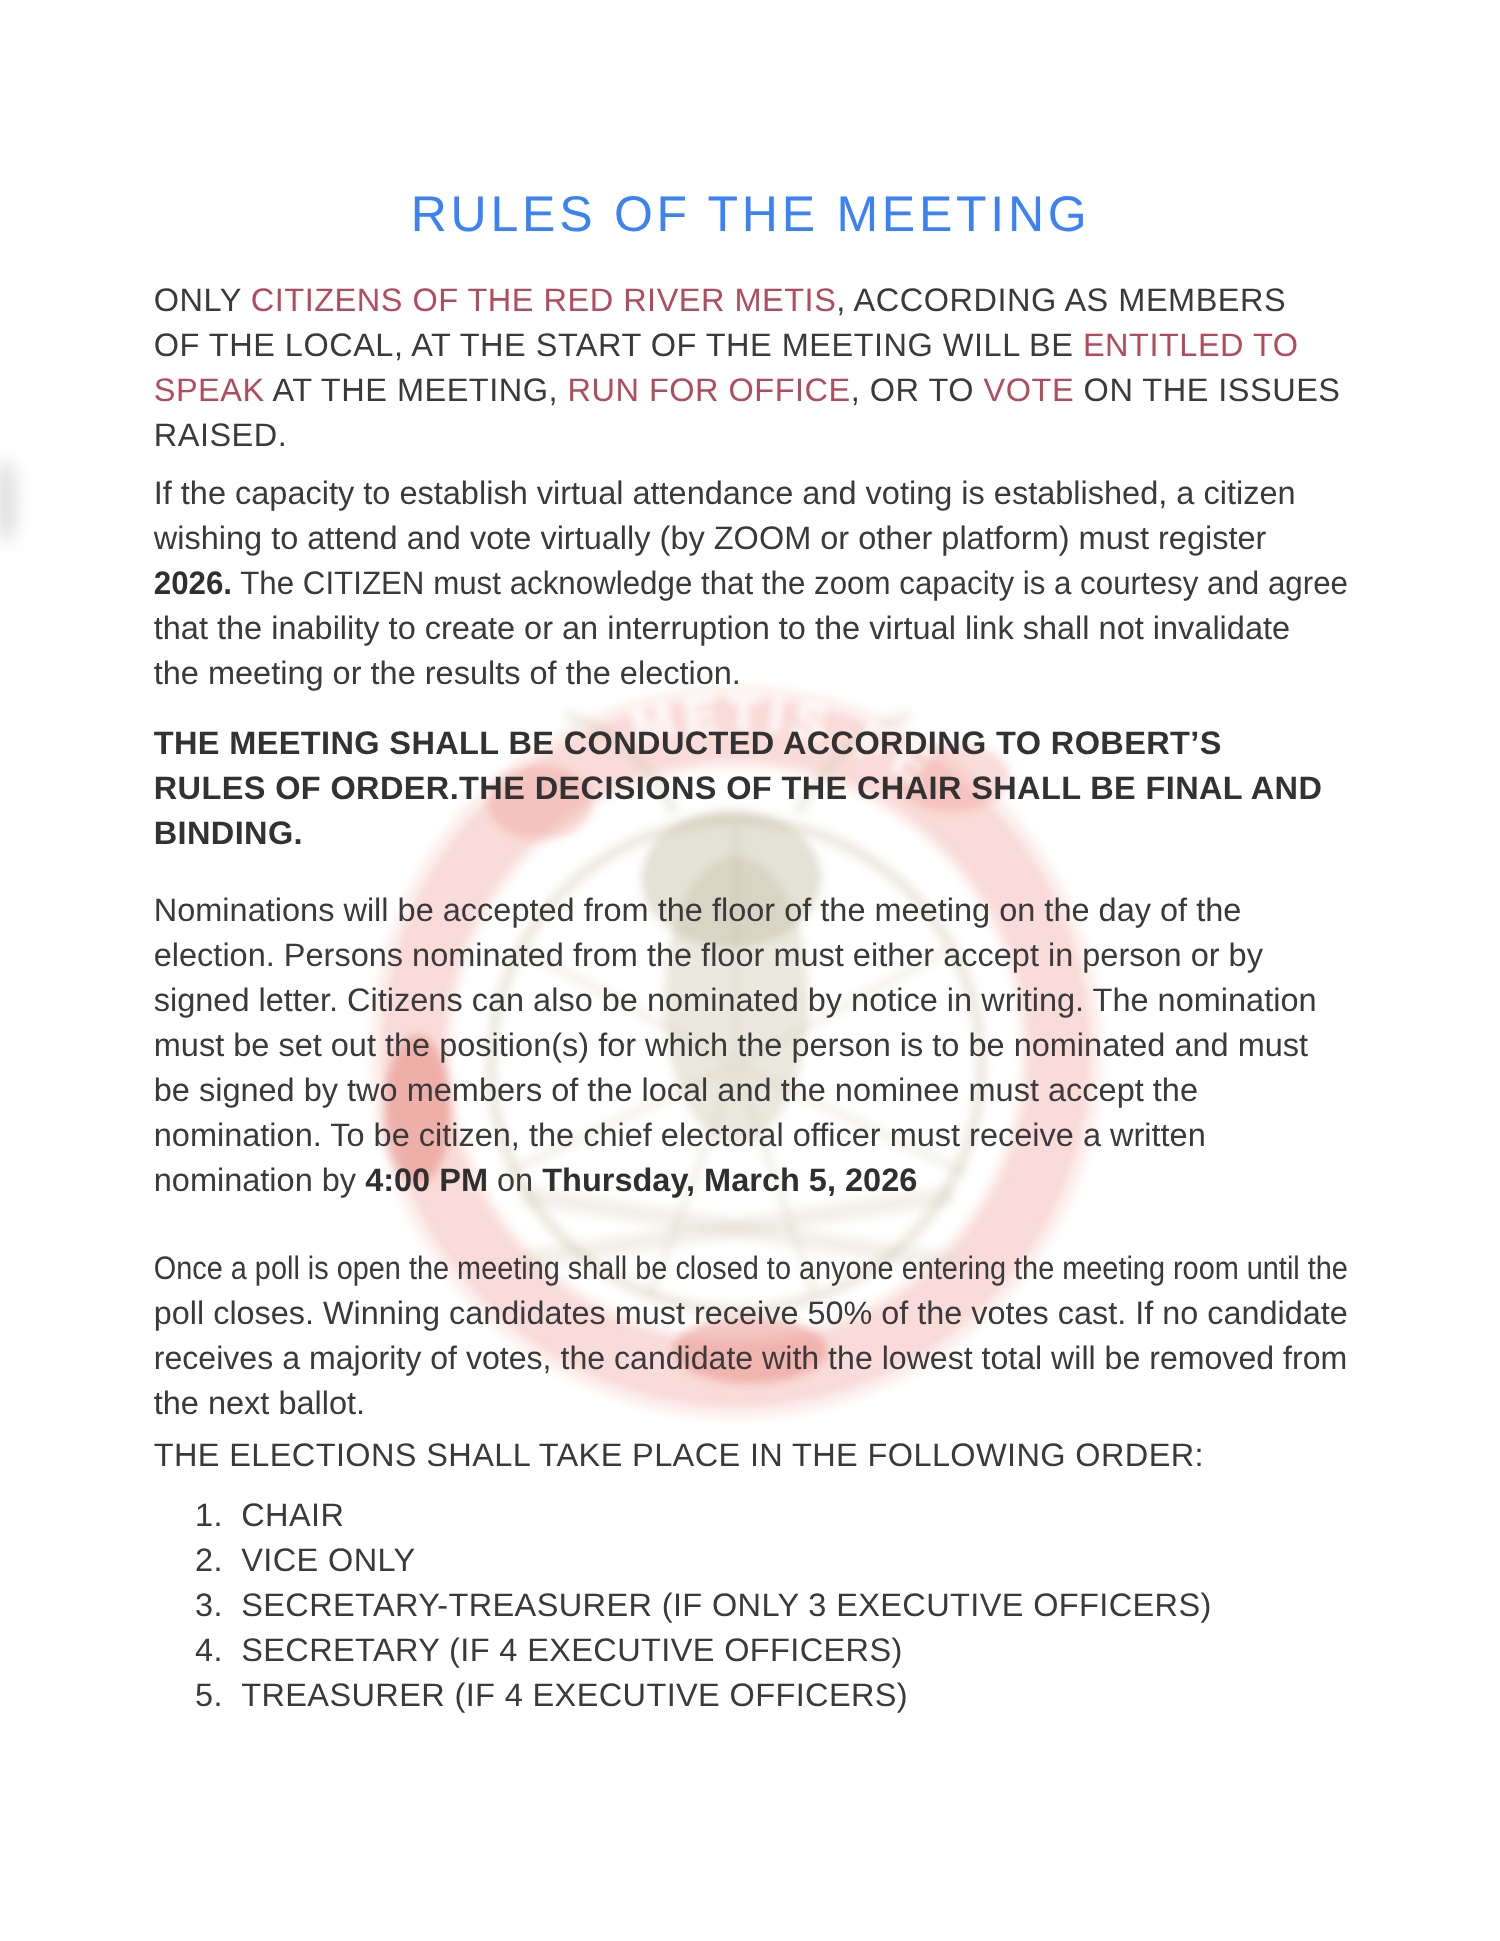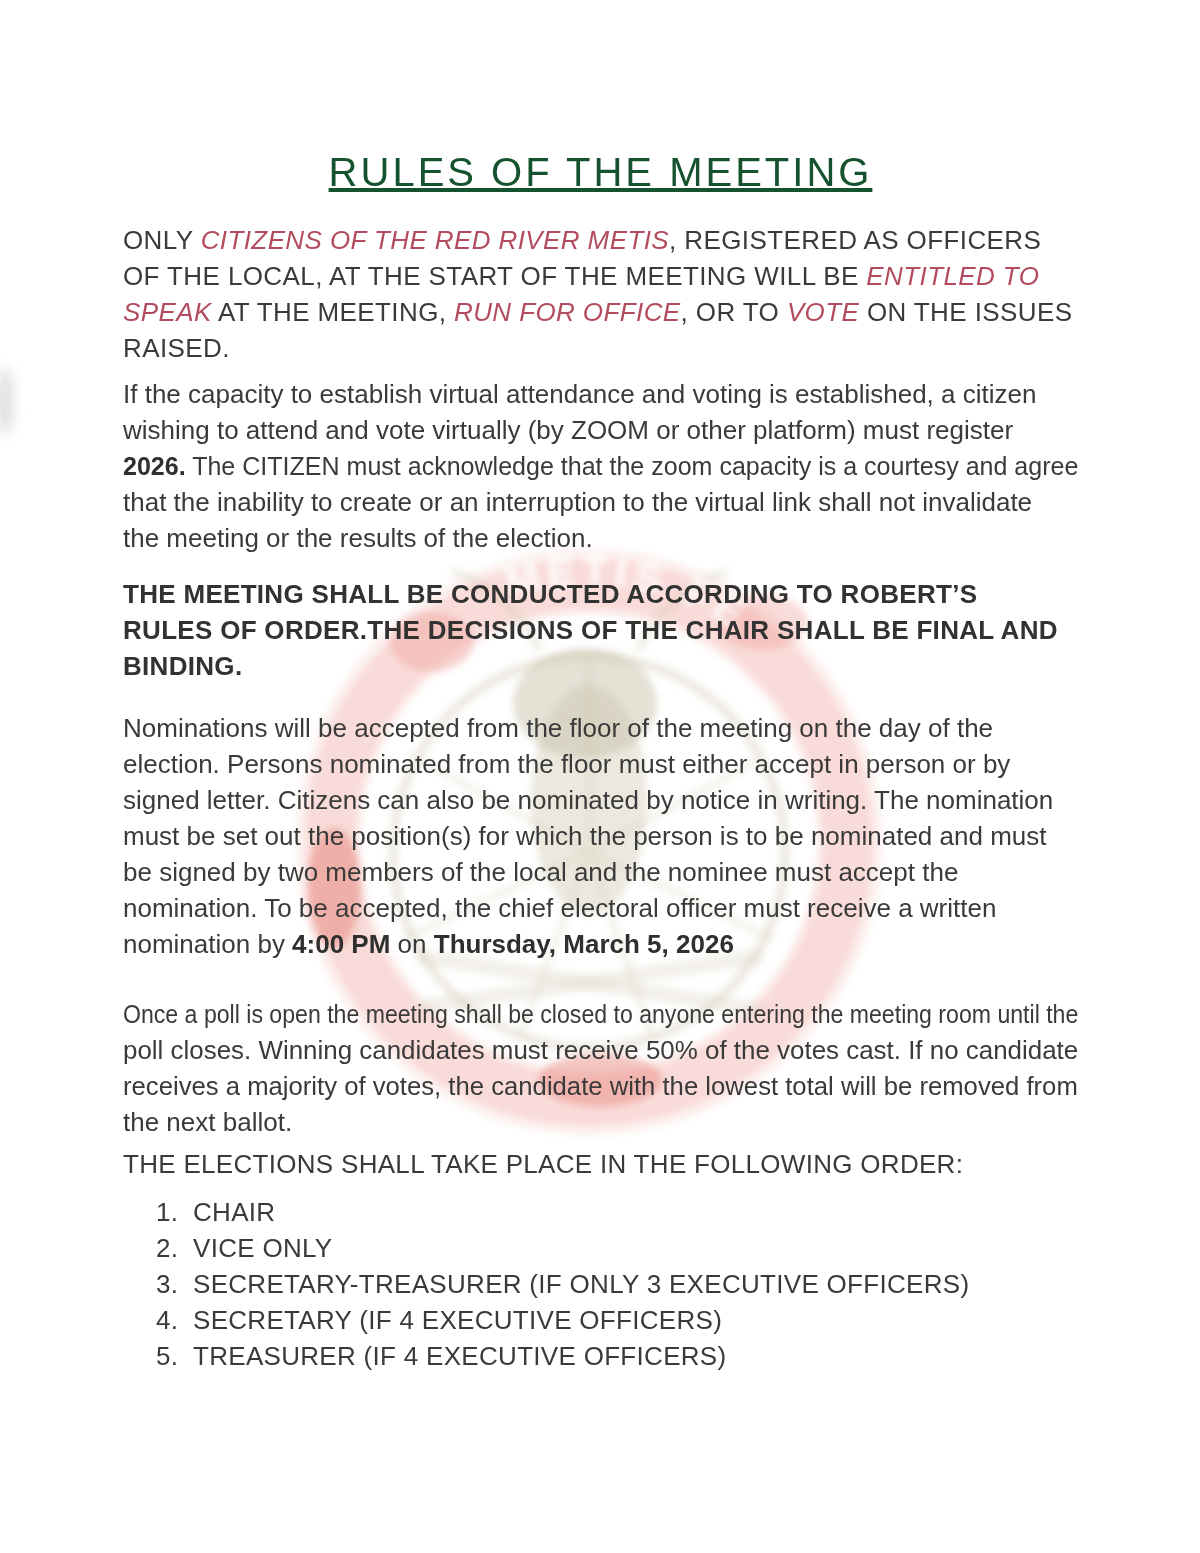--- a/index.html
+++ b/index.html
@@ -11,31 +11,31 @@
   .smudge{
     position:absolute;left:-4px;top:368px;width:18px;height:66px;
     background:#bfbfbf;opacity:.45;filter:blur(6px);border-radius:45%;
   }
   .doc{
     position:absolute;left:123px;top:150px;width:955px;z-index:2;
     color:#3a3a3a;font-size:26px;line-height:36px;
   }
   .title{
     text-align:center;font-size:40px;line-height:44px;letter-spacing:3px;
-    color:#14532d;white-space:nowrap;text-decoration:underline;
+    color:#3b82f6;white-space:nowrap;
   }
   .para{margin:0;}
   .para-eligibility{margin-top:28px;letter-spacing:.4px;}
   .para-virtual-attendance{margin-top:10px;}
   .para-roberts-rules{margin-top:20px;font-weight:bold;color:#323232;letter-spacing:.3px;}
   .para-nominations{margin-top:26px;}
   .para-polling{margin-top:34px;}
   .line{white-space:nowrap;}
   .seg{}
-  .s-r{color:#b34b5e;font-style:italic;}
+  .s-r{color:#b34b5e;}
   .s-b{font-weight:bold;color:#2f2f2f;}
   .heading-line{margin-top:6px;white-space:nowrap;letter-spacing:.3px;}
   .list{margin-top:12px;}
   .list-row{white-space:nowrap;letter-spacing:.3px;}
   .num{display:inline-block;margin-left:33px;width:37px;}
 </style>
 </head>
 <body>
 
 <div class="page">
@@ -83,21 +83,21 @@
     </g>
   </svg>
 
   <div class="smudge"></div>
 
   <div class="doc">
     <div class="title">RULES OF THE MEETING</div>
 
     <div>
         <div class="para para-eligibility">
-          <div class="line fj"><span class="seg s-n">ONLY </span><span class="seg s-r">CITIZENS OF THE RED RIVER METIS</span><span class="seg s-n">, REGISTERED AS OFFICERS</span></div>
+          <div class="line fj"><span class="seg s-n">ONLY </span><span class="seg s-r">CITIZENS OF THE RED RIVER METIS</span><span class="seg s-n">, ACCORDING AS MEMBERS</span></div>
           <div class="line fj"><span class="seg s-n">OF THE LOCAL, AT THE START OF THE MEETING WILL BE </span><span class="seg s-r">ENTITLED TO</span></div>
           <div class="line fj"><span class="seg s-r">SPEAK</span><span class="seg s-n"> AT THE MEETING, </span><span class="seg s-r">RUN FOR OFFICE</span><span class="seg s-n">, OR TO </span><span class="seg s-r">VOTE</span><span class="seg s-n"> ON THE ISSUES</span></div>
           <div class="line"><span class="seg s-n">RAISED.</span></div>
         </div>
         <div class="para para-virtual-attendance">
           <div class="line fj"><span class="seg s-n">If the capacity to establish virtual attendance and voting is established, a citizen</span></div>
           <div class="line fj"><span class="seg s-n">wishing to attend and vote virtually (by ZOOM or other platform) must register</span></div>
           <div class="line fj" style="transform: scaleX(0.962702); transform-origin: left center;"><span class="seg s-b">2026.</span><span class="seg s-n"> The CITIZEN must acknowledge that the zoom capacity is a courtesy and agree</span></div>
           <div class="line fj"><span class="seg s-n">that the inability to create or an interruption to the virtual link shall not invalidate</span></div>
           <div class="line"><span class="seg s-n">the meeting or the results of the election.</span></div>
@@ -106,21 +106,21 @@
           <div class="line"><span class="seg s-n">THE MEETING SHALL BE CONDUCTED ACCORDING TO ROBERT’S</span></div>
           <div class="line"><span class="seg s-n">RULES OF ORDER.THE DECISIONS OF THE CHAIR SHALL BE FINAL AND</span></div>
           <div class="line"><span class="seg s-n">BINDING.</span></div>
         </div>
         <div class="para para-nominations">
           <div class="line fj"><span class="seg s-n">Nominations will be accepted from the floor of the meeting on the day of the</span></div>
           <div class="line fj"><span class="seg s-n">election.  Persons nominated from the floor must either accept in person or by</span></div>
           <div class="line fj"><span class="seg s-n">signed letter. Citizens can also be nominated by notice in writing. The nomination</span></div>
           <div class="line fj"><span class="seg s-n">must be set out the position(s) for which the person is to be nominated and must</span></div>
           <div class="line fj"><span class="seg s-n">be signed by two members of the local and the nominee must  accept the</span></div>
-          <div class="line fj"><span class="seg s-n">nomination. To be accepted, the chief electoral officer must receive a written</span></div>
+          <div class="line fj"><span class="seg s-n">nomination. To be citizen, the chief electoral officer must receive a written</span></div>
           <div class="line"><span class="seg s-n">nomination by </span><span class="seg s-b">4:00 PM</span><span class="seg s-n"> on </span><span class="seg s-b">Thursday, March 5, 2026</span></div>
         </div>
         <div class="para para-polling">
           <div class="line fj" style="transform: scaleX(0.888372); transform-origin: left center;"><span class="seg s-n">Once a poll is open the meeting shall be closed to anyone entering the meeting room until the</span></div>
           <div class="line fj" style="transform: scaleX(0.996868); transform-origin: left center;"><span class="seg s-n">poll closes. Winning candidates  must receive 50% of the votes cast. If no candidate</span></div>
           <div class="line fj" style="transform: scaleX(0.98759); transform-origin: left center;"><span class="seg s-n">receives a majority of votes, the candidate with the lowest total will be removed from</span></div>
           <div class="line"><span class="seg s-n">the next ballot.</span></div>
         </div>
       </div>
 

